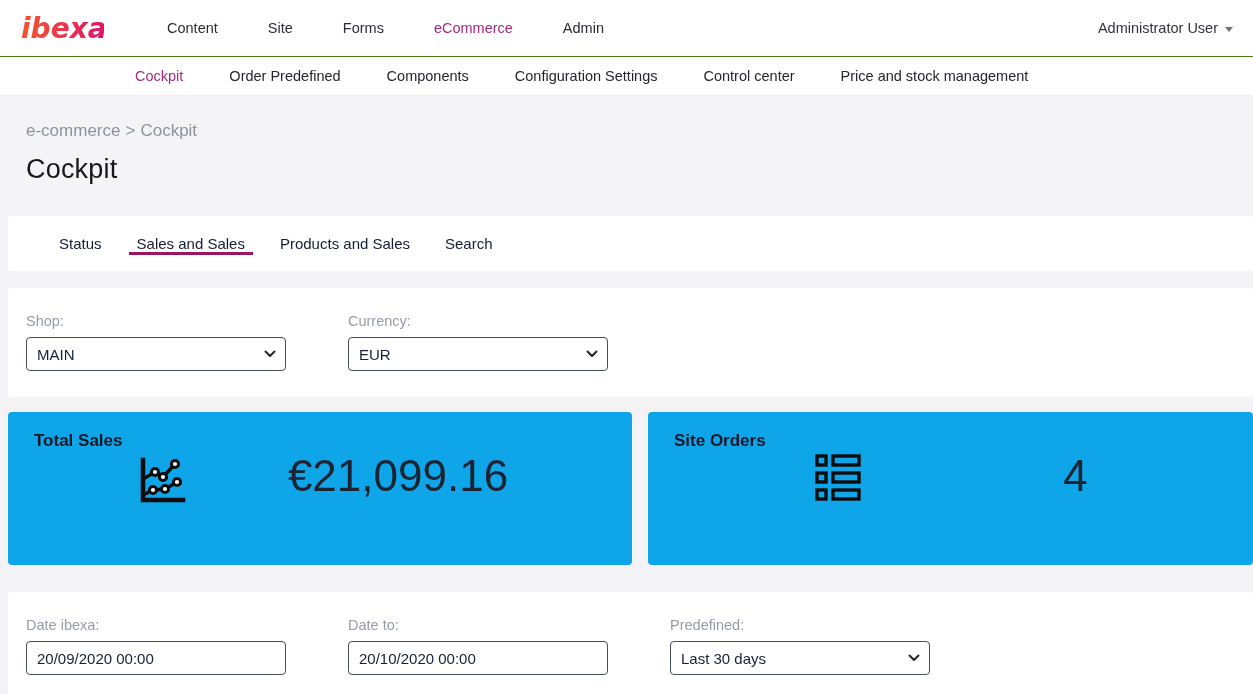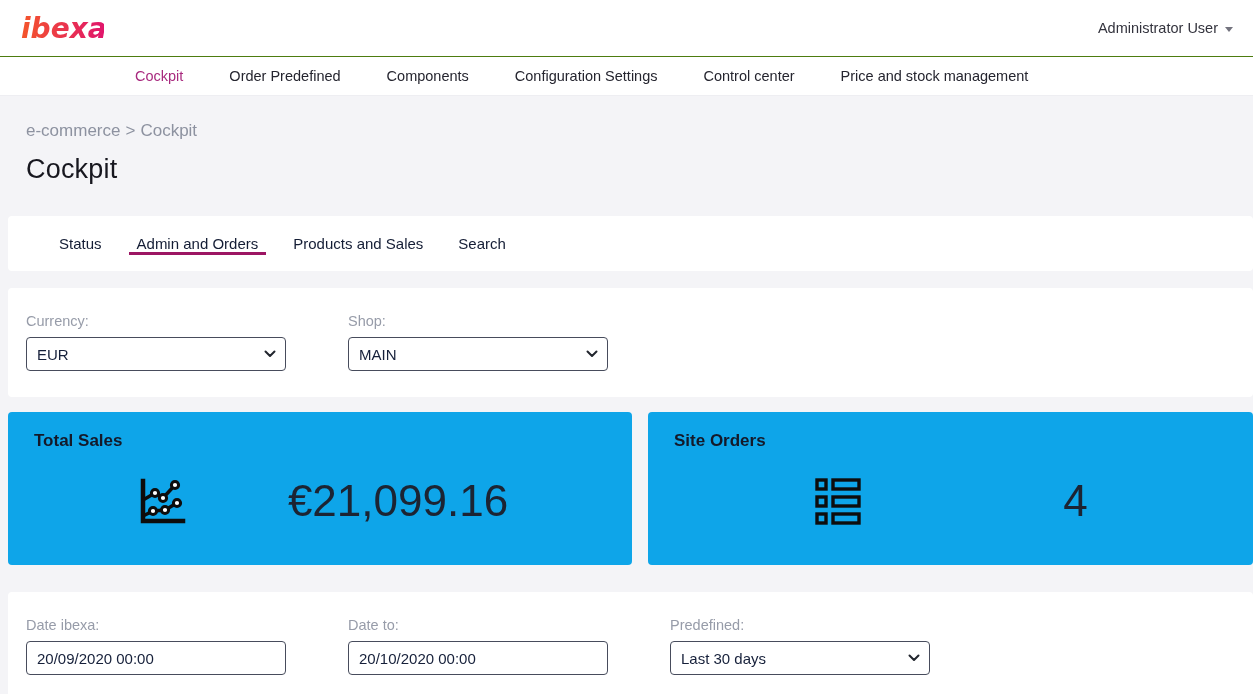--- a/index.html
+++ b/index.html
@@ -86,21 +86,21 @@
   .cards-row { display:flex; gap:16px; margin:15px 0 0 8px; }
   .card {
     background:#0ea5e9; border-radius:4px; height:153px; display:flex; flex-direction:column;
   }
   .card--sales { flex:0 0 624px; }
   .card--orders { flex:1; }
   .card-title {
     padding:19px 0 0 26px; font-size:17px; font-weight:bold; color:#141929;
   }
   .card-content {
-    flex:1; display:flex; align-items:center; justify-content:center; padding-bottom:14px;
+    flex:1; display:flex; align-items:flex-start; justify-content:center; padding-bottom:14px;
   }
   .card--sales .card-content { gap:98px; }
   .card--orders .card-content { gap:200px; }
   .card-value { font-size:44px; color:#1c2433; white-space:nowrap; }
   .card-icon { display:flex; }
 
   
   .date-panel {
     margin-top:27px; padding:25px 18px 26px 18px; display:flex; gap:62px; height:115px;
   }
@@ -112,20 +112,27 @@
   <svg class="logo" width="84" height="36" viewBox="0 0 84 36">
     <defs>
       <linearGradient id="logo-grad" x1="0" y1="0" x2="1" y2="0">
         <stop offset="0" stop-color="#f4562b"></stop>
         <stop offset="1" stop-color="#e0146e"></stop>
       </linearGradient>
     </defs>
     <text x="1" y="28" font-size="28" font-weight="bold" font-style="italic" font-family="DejaVu Sans, sans-serif" fill="url(#logo-grad)">ibexa</text>
   </svg>
 
+  <nav class="topnav-items">
+    <div class="topnav-item">Content</div>
+    <div class="topnav-item">Site</div>
+    <div class="topnav-item">Forms</div>
+    <div class="topnav-item active">eCommerce</div>
+    <div class="topnav-item">Admin</div>
+  </nav>
 
   <div class="user-menu">
     <span class="user-label">Administrator User</span>
     <span class="caret-down"></span>
   </div>
 </header>
 
 <nav class="subnav">
   <div class="subnav-item active">Cockpit</div>
   <div class="subnav-item">Order Predefined</div>
@@ -136,44 +143,44 @@
 </nav>
 
 <div class="breadcrumb">
   <span class="crumb">e-commerce</span><span class="sep">&gt;</span><span class="crumb">Cockpit</span>
 </div>
 
 <h1 class="page-title">Cockpit</h1>
 
 <div class="panel tabbar">
   <div class="tab">Status</div>
-  <div class="tab active">Admin and Orders</div>
+  <div class="tab active">Sales and Sales</div>
   <div class="tab">Products and Sales</div>
   <div class="tab">Search</div>
 </div>
 
 <div class="panel filter-panel">
   <div class="field">
-    <label class="field-label">Currency:</label>
+    <label class="field-label">Shop:</label>
     <div class="select-wrap">
       <select>
-        <option selected="">EUR</option>
+        <option selected="">MAIN</option>
       </select>
       <span class="select-chevron">
         <svg width="12" height="8" viewBox="0 0 12 8">
             <polyline points="1.5,1.5 6,6 10.5,1.5" fill="none" stroke="#22262e" stroke-width="2" stroke-linecap="round" stroke-linejoin="round"></polyline>
           </svg>
       </span>
     </div>
   </div>
   <div class="field">
-    <label class="field-label">Shop:</label>
+    <label class="field-label">Currency:</label>
     <div class="select-wrap">
       <select>
-        <option selected="">MAIN</option>
+        <option selected="">EUR</option>
       </select>
       <span class="select-chevron">
         <svg width="12" height="8" viewBox="0 0 12 8">
             <polyline points="1.5,1.5 6,6 10.5,1.5" fill="none" stroke="#22262e" stroke-width="2" stroke-linecap="round" stroke-linejoin="round"></polyline>
           </svg>
       </span>
     </div>
   </div>
 </div>
 

